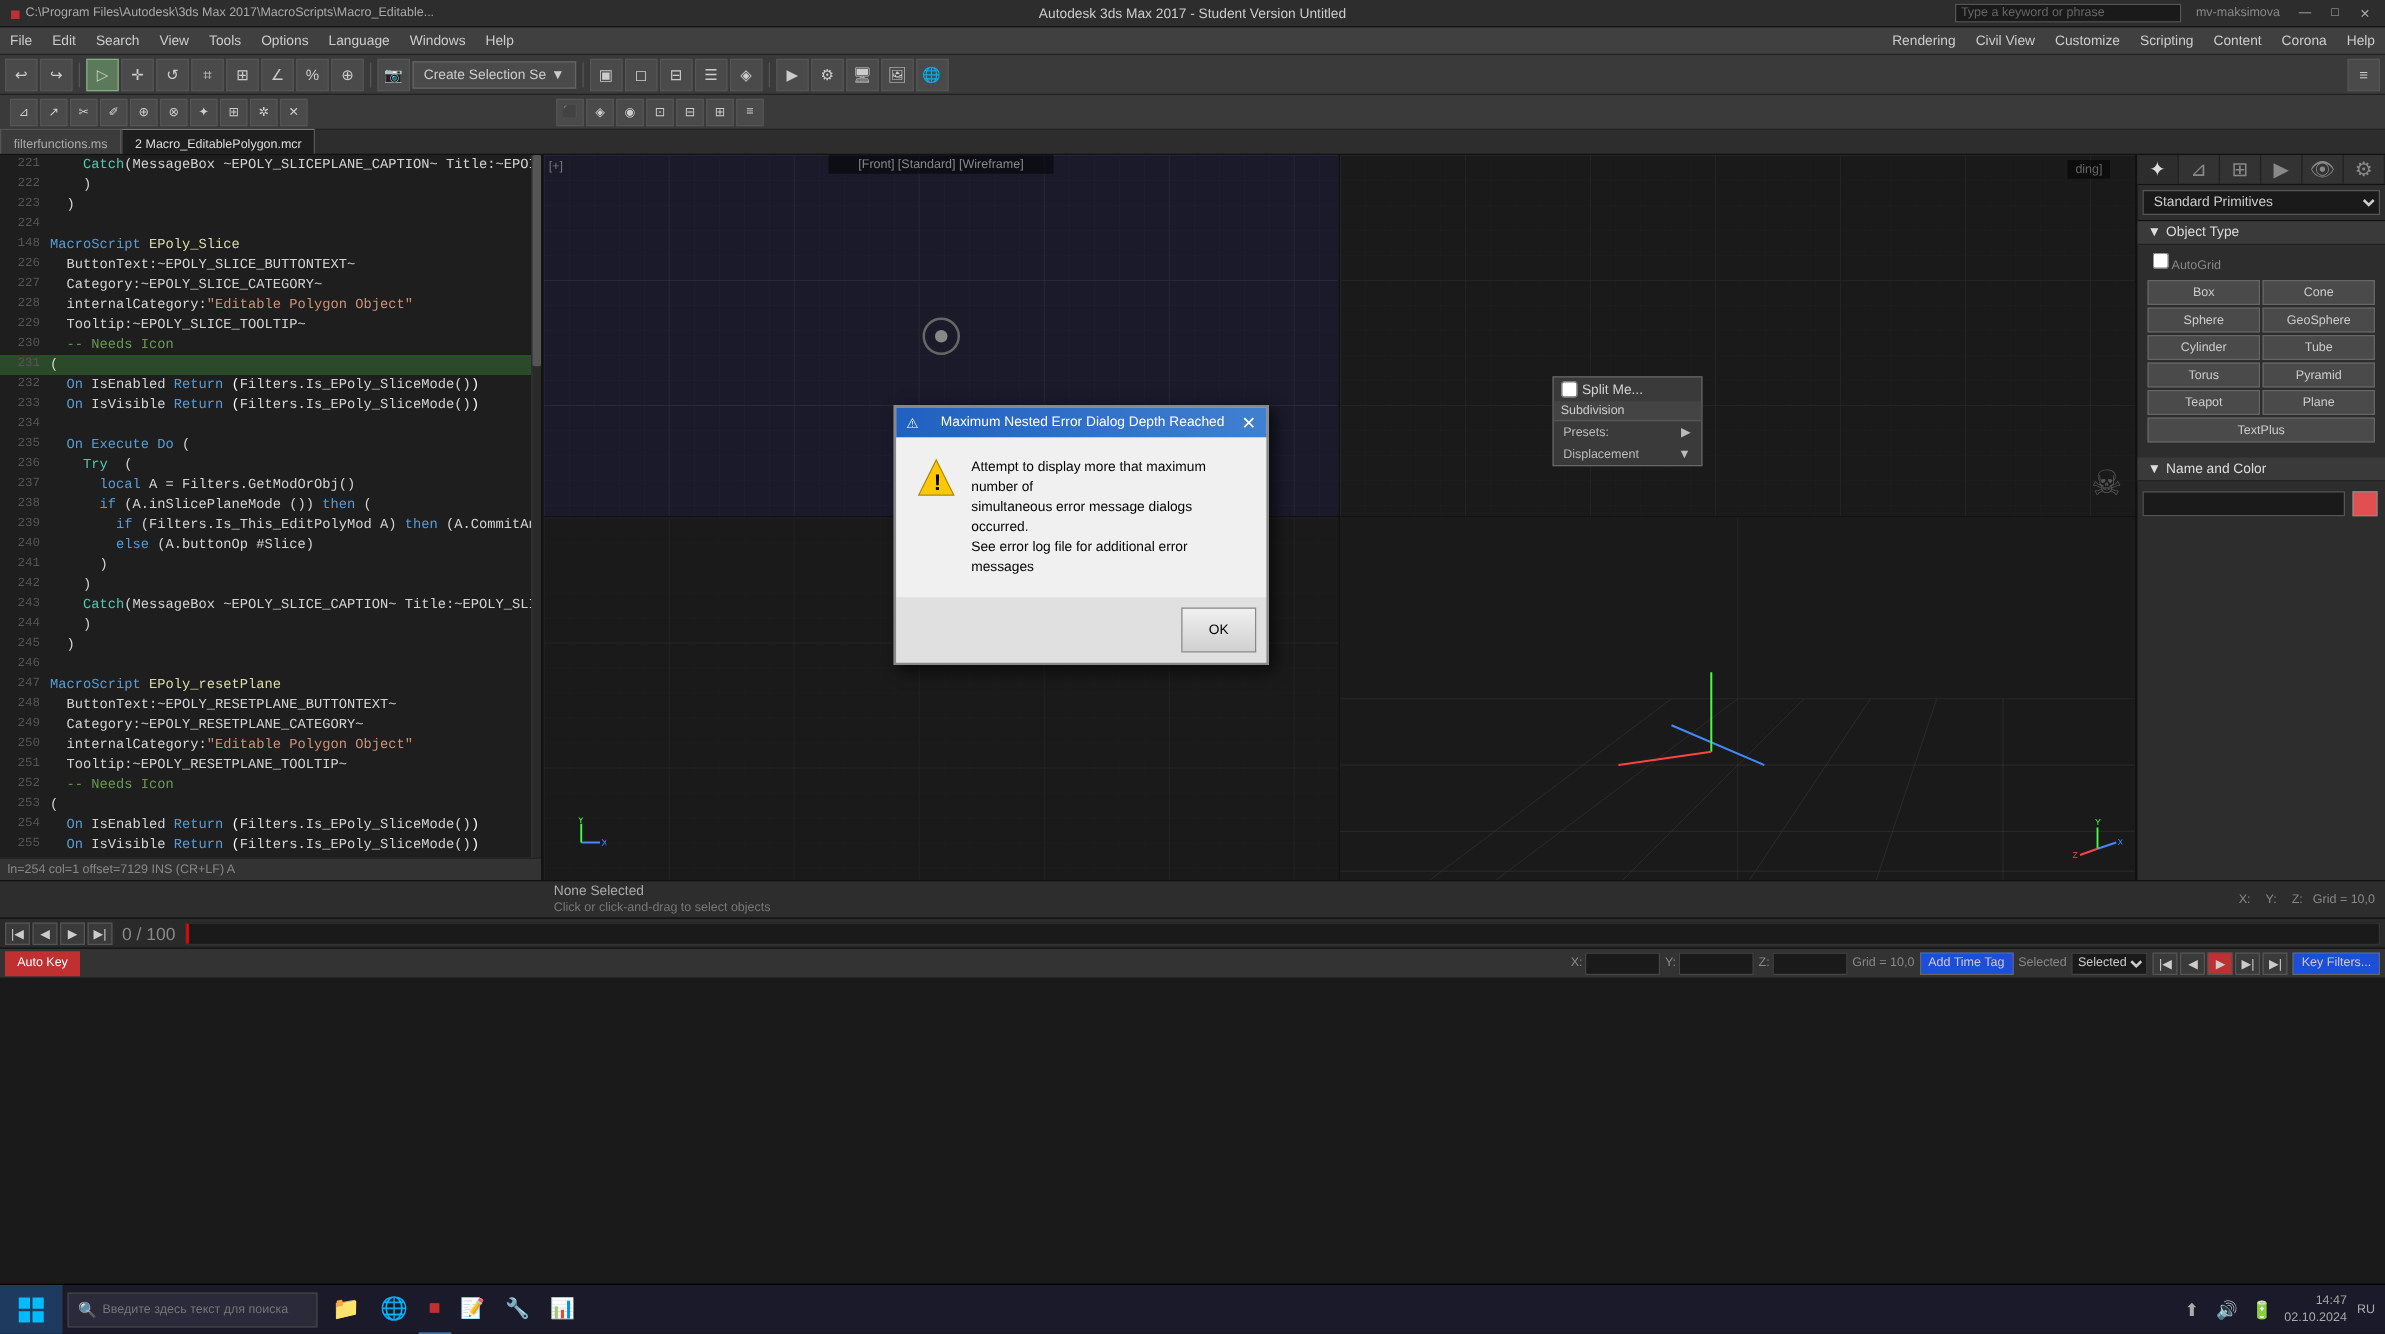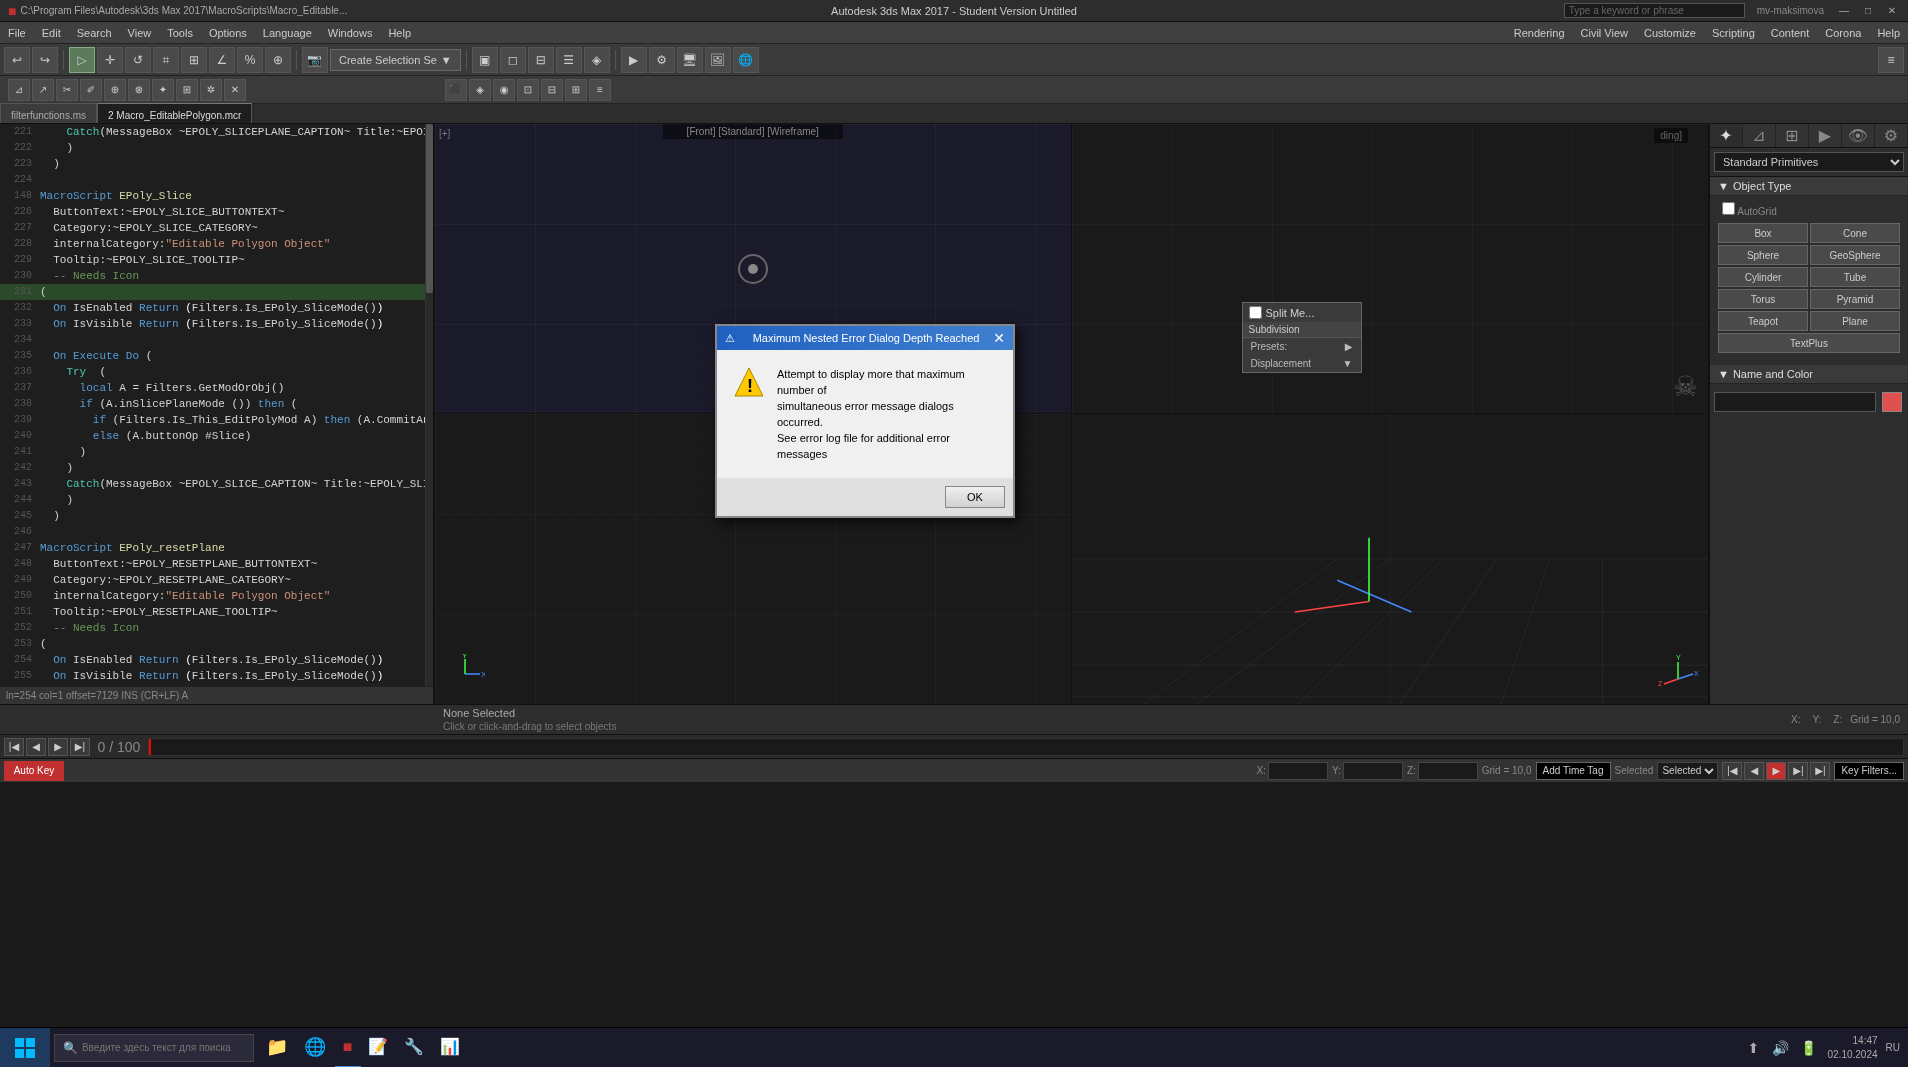--- a/index.html
+++ b/index.html
@@ -301,21 +301,21 @@
       line-height: 16px;
     }
     #error-dialog-footer {
       background: #e0e0e0;
       padding: 8px;
       display: flex;
       justify-content: flex-end;
     }
     .ok-btn {
       width: 60px;
-      height: 22px;
+      height: 36px;
       background: linear-gradient(to bottom, #f0f0f0, #d0d0d0);
       border: 1px solid #888;
       cursor: pointer;
       font-size: 11px;
       color: #000;
       display: flex;
       align-items: center;
       justify-content: center;
     }
 
@@ -509,21 +509,21 @@
       color: #ccc;
       font-size: 10px;
       padding: 0 4px;
     }
     .grid-info {
       font-size: 10px;
       color: #888;
     }
     .bottom-btn {
       height: 18px;
-      background: #000000;
+      background: #1d4ed8;
       border: 1px solid #666;
       color: #ccc;
       font-size: 10px;
       padding: 0 6px;
       cursor: pointer;
       display: flex;
       align-items: center;
     }
 
     

